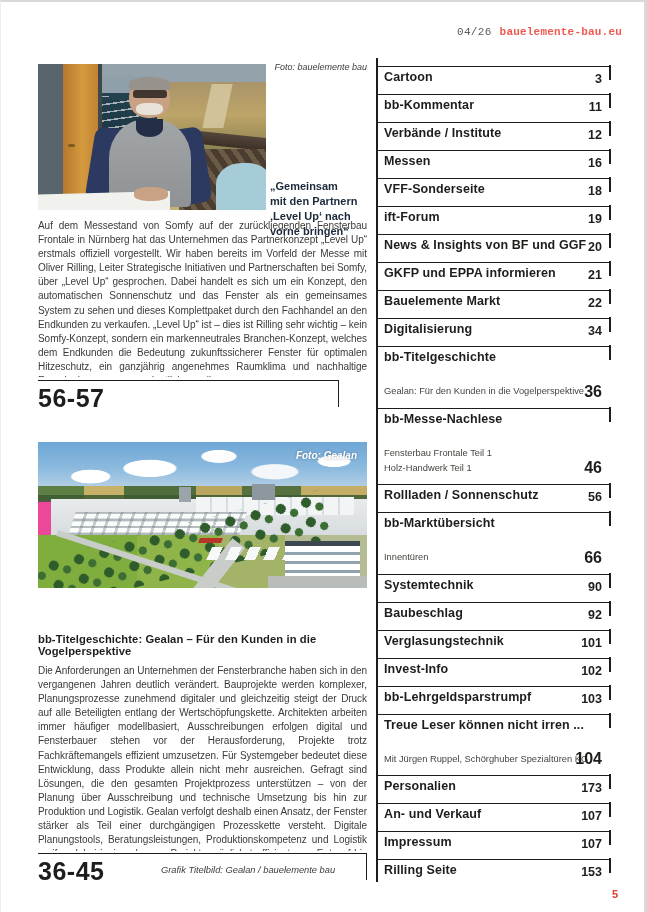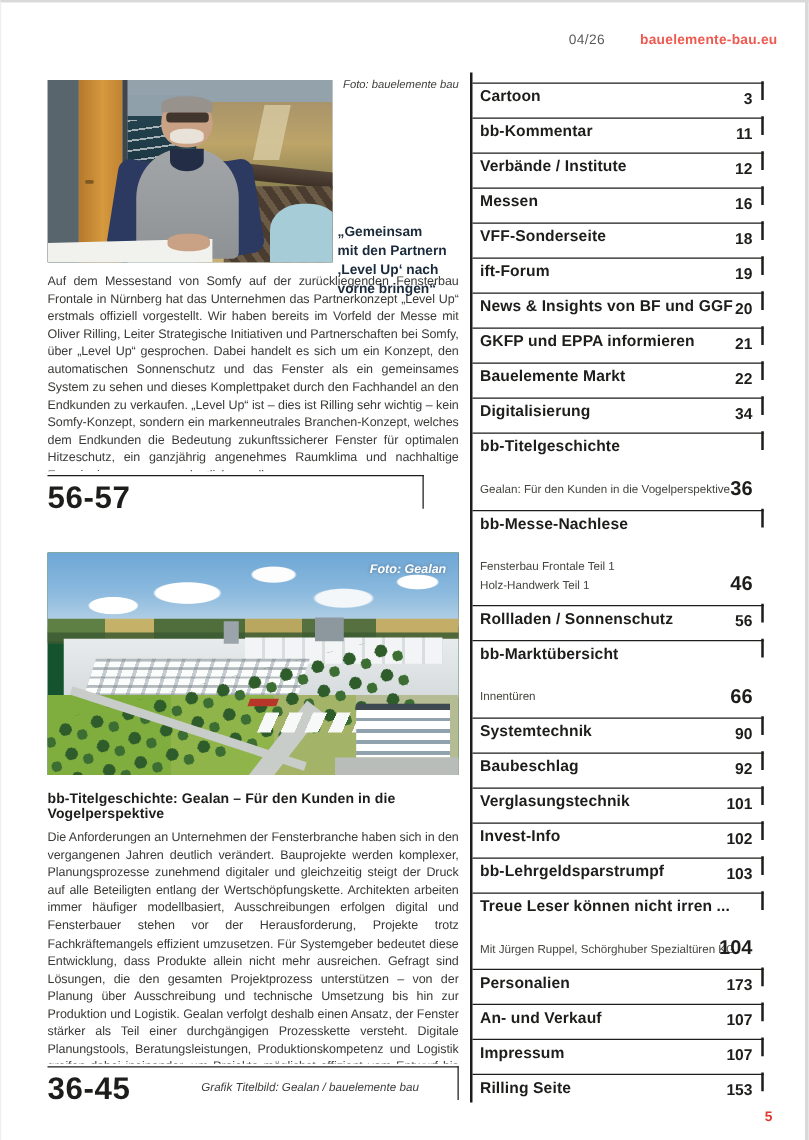--- a/index.html
+++ b/index.html
@@ -2,21 +2,21 @@
 <html lang="de"><head>
 <meta charset="utf-8">
 <style>
   * { margin:0; padding:0; box-sizing:border-box; }
   body { background:#eee; font-family:"Liberation Sans","DejaVu Sans",sans-serif; }
   .page{
     position:relative; width:647px; height:912px; background:#fff; overflow:hidden;
     border-top:2px solid #d9d9d9; border-right:3px solid #d9d9d9; border-left:1px solid #efefef;
   }
   
-  .masthead{ position:absolute; top:24px; right:22px; display:flex; gap:28px; align-items:flex-end; }
+  .masthead{ position:absolute; top:24px; right:22px; display:flex; gap:8px; align-items:flex-end;font-family:Liberation Mono, monospace; }
   .issue{ font-size:11px; color:#5a5a5a; letter-spacing:.3px; }
   .site{ font-size:11px; font-weight:700; color:#ee5a4f; letter-spacing:.2px; text-decoration:none; }
   .pagenum{ position:absolute; top:886px; right:26px; font-size:11px; font-weight:700; color:#e0392e; }
 
   
   .credit1{ position:absolute; left:240px; top:60px; width:126px; text-align:right;
             font-style:italic; font-size:9px; color:#3c3c3a; }
   .quote{ position:absolute; left:269px; top:147px; width:100px; font-weight:700;
           font-size:11px; line-height:15px; color:#1b2a3a; white-space:pre-line;margin-top:30px; }
   .bodytext{ position:absolute; left:37px; width:329px; font-size:10px; letter-spacing:-.05px;
@@ -64,21 +64,21 @@
   .p1-glasses{ position:absolute; left:41.5%; top:18%; width:15%; height:5.5%;
                background:rgba(40,35,30,.85); border-radius:3px; }
   .p1-beard{ position:absolute; left:43%; top:27%; width:12%; height:8%; background:#e8e2d8; border-radius:40%; }
   .p1-hands{ position:absolute; left:42%; top:84%; width:15%; height:10%; background:#c9a184; border-radius:40%; }
   .p1-table{ position:absolute; left:0; bottom:0; width:58%; height:13%;
              background:#f1f1ee; clip-path:polygon(0 18%,100% 0,100% 100%,0 100%); }
   .p1-chair{ position:absolute; right:-3%; bottom:0; width:25%; height:32%;
              background:#a6ccd8; border-radius:45% 45% 0 0; }
 
   
-  .photo2{ position:absolute; left:37px; top:440px; width:329px; height:178px; overflow:hidden; background:#14532d; }
+  .photo2{ position:absolute; left:37px; top:440px; width:329px; height:146px; overflow:hidden; background:#ec4899; }
   .p2-sky{ position:absolute; left:0; top:0; width:100%; height:33%;
            background:
              radial-gradient(34px 12px at 16% 72%, #fff 55%, rgba(255,255,255,0) 60%),
              radial-gradient(46px 15px at 34% 55%, #fff 55%, rgba(255,255,255,0) 60%),
              radial-gradient(30px 11px at 55% 30%, #fdfdfd 55%, rgba(255,255,255,0) 62%),
              radial-gradient(40px 13px at 72% 62%, #f4f7f9 55%, rgba(255,255,255,0) 62%),
              radial-gradient(28px 10px at 90% 40%, #fff 55%, rgba(255,255,255,0) 62%),
              linear-gradient(180deg,#6ea7d6 0%,#8cbade 55%,#b9d3e6 100%); }
   .p2-hills{ position:absolute; left:0; top:30%; width:100%; height:10%;
              background:linear-gradient(90deg,#5f8044 0 14%,#c6b169 14% 26%,#4f6e3c 26% 48%,#b9a75f 48% 62%,#56713f 62% 80%,#c3ad67 80% 100%);

